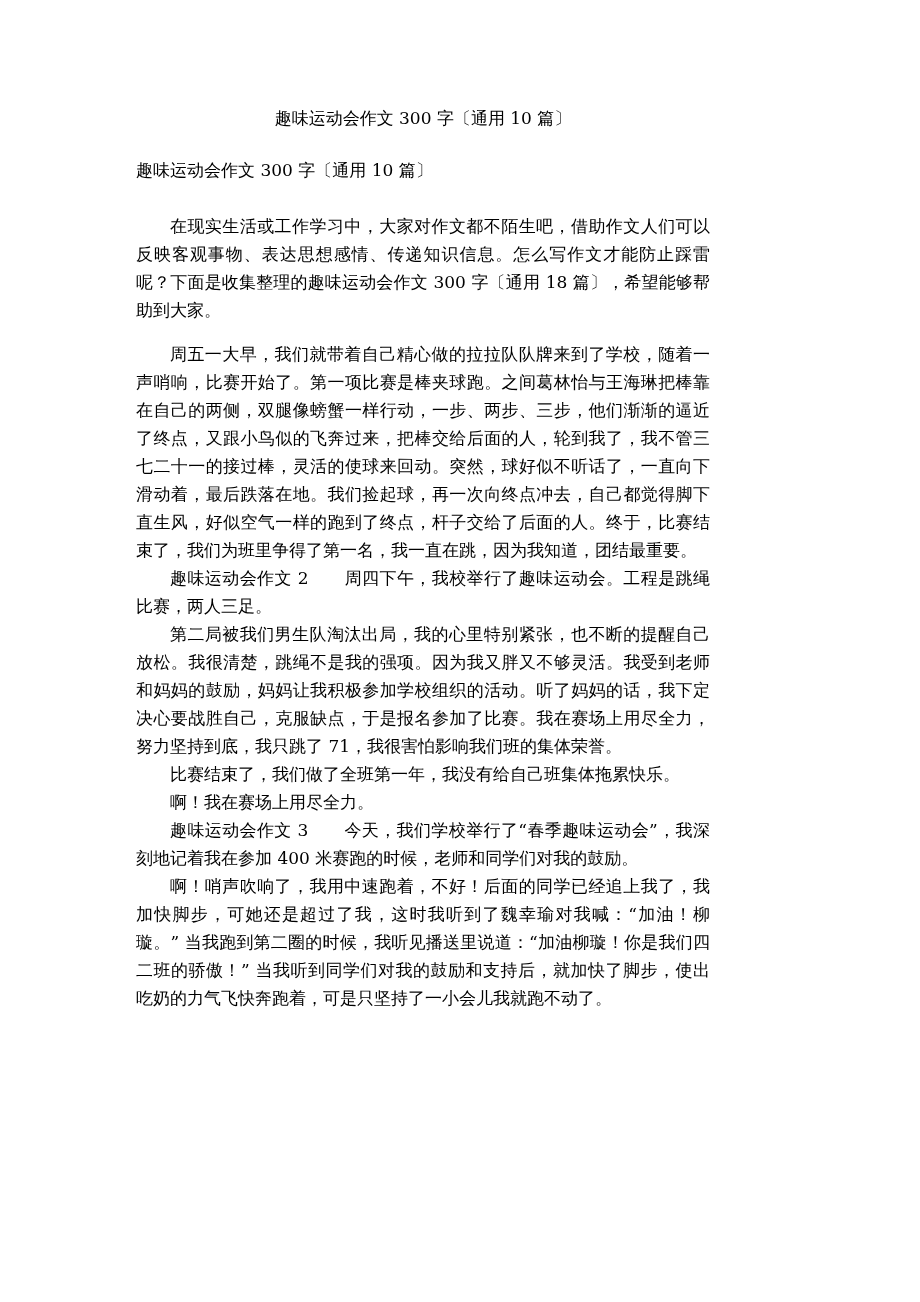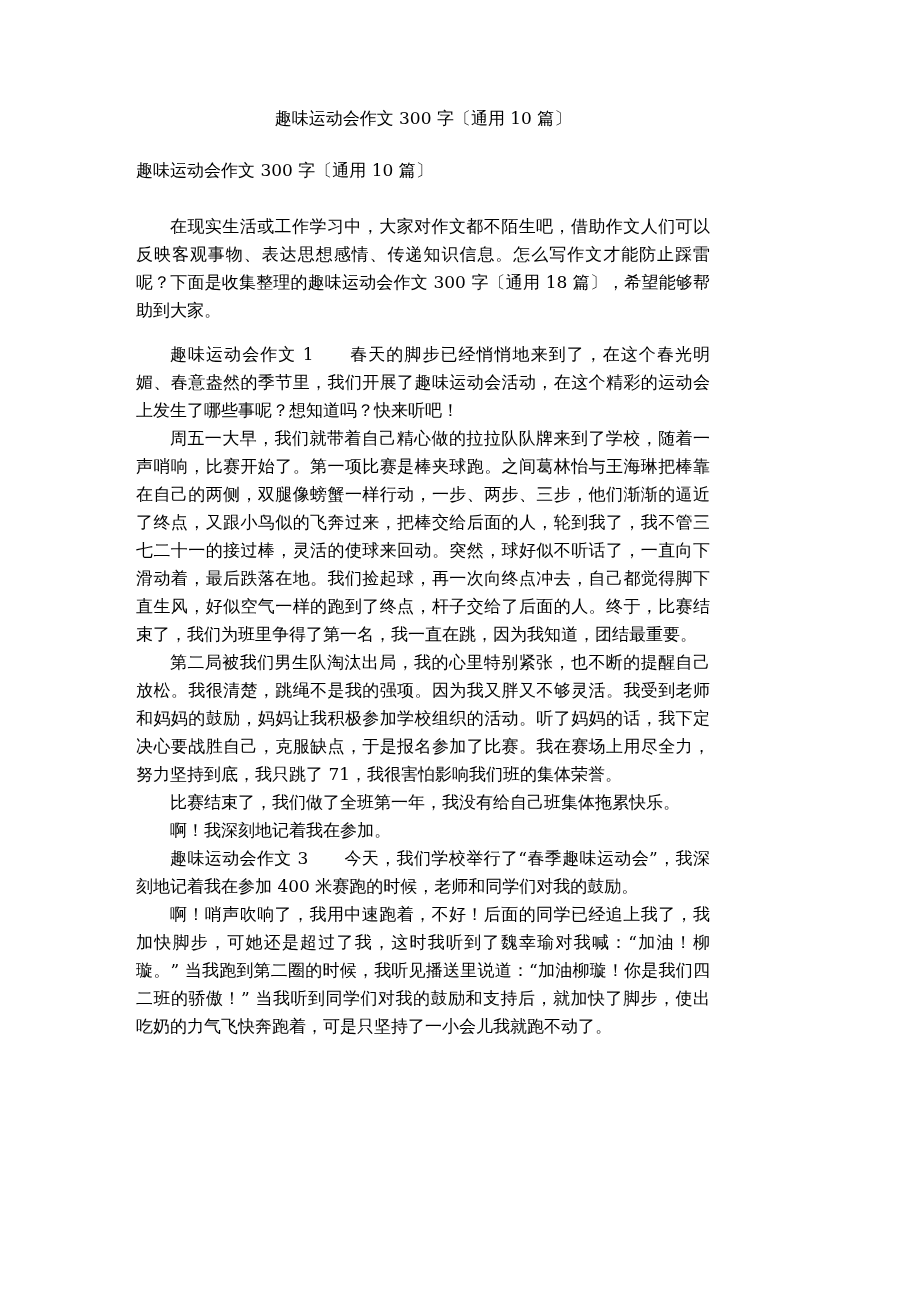--- a/index.html
+++ b/index.html
@@ -56,28 +56,28 @@
 
     <p class="doc-title">趣味运动会作文 300 字〔通用 10 篇〕</p>
 
     <p class="doc-subheading">趣味运动会作文 300 字〔通用 10 篇〕</p>
 
     <p class="intro">在现实生活或工作学习中，大家对作文都不陌生吧，借助作文人们可以反映客观事物、表达思想感情、传递知识信息。怎么写作文才能防止踩雷呢？下面是收集整理的趣味运动会作文 300 字〔通用 18 篇〕，希望能够帮助到大家。</p>
 
     <div class="essays">
 
       <section>
-        <p class="para"><span>趣味运动会作文 1</span><span class="head-gap"></span><span>春天的脚步已经悄悄地来到了，在这个春光明媚、春意盎然的季节里，我们开展了趣味运动会活动，在这个精彩的运动会上发生了哪些事呢？想知道吗？快来听吧！</span></p>
         <p class="para">周五一大早，我们就带着自己精心做的拉拉队队牌来到了学校，随着一声哨响，比赛开始了。第一项比赛是棒夹球跑。之间葛林怡与王海琳把棒靠在自己的两侧，双腿像螃蟹一样行动，一步、两步、三步，他们渐渐的逼近了终点，又跟小鸟似的飞奔过来，把棒交给后面的人，轮到我了，我不管三七二十一的接过棒，灵活的使球来回动。突然，球好似不听话了，一直向下滑动着，最后跌落在地。我们捡起球，再一次向终点冲去，自己都觉得脚下直生风，好似空气一样的跑到了终点，杆子交给了后面的人。终于，比赛结束了，我们为班里争得了第一名，我一直在跳，因为我知道，团结最重要。</p>
       </section>
 
       <section>
+        <p class="para"><span>趣味运动会作文 2</span><span class="head-gap"></span><span>周四下午，我校举行了趣味运动会。工程是跳绳比赛，两人三足。</span></p>
         <p class="para">第二局被我们男生队淘汰出局，我的心里特别紧张，也不断的提醒自己放松。我很清楚，跳绳不是我的强项。因为我又胖又不够灵活。我受到老师和妈妈的鼓励，妈妈让我积极参加学校组织的活动。听了妈妈的话，我下定决心要战胜自己，克服缺点，于是报名参加了比赛。我在赛场上用尽全力，努力坚持到底，我只跳了 71，我很害怕影响我们班的集体荣誉。</p>
         <p class="para">比赛结束了，我们做了全班第一年，我没有给自己班集体拖累快乐。</p>
-        <p class="para">啊！我深刻地记着我在参加。</p>
+        <p class="para">啊！我在赛场上用尽全力。</p>
       </section>
 
       <section>
         <p class="para"><span>趣味运动会作文 3</span><span class="head-gap"></span><span>今天，我们学校举行了“春季趣味运动会”，我深刻地记着我在参加 400 米赛跑的时候，老师和同学们对我的鼓励。</span></p>
         <p class="para">啊！哨声吹响了，我用中速跑着，不好！后面的同学已经追上我了，我加快脚步，可她还是超过了我，这时我听到了魏幸瑜对我喊：“加油！柳璇。” 当我跑到第二圈的时候，我听见播送里说道：“加油柳璇！你是我们四二班的骄傲！” 当我听到同学们对我的鼓励和支持后，就加快了脚步，使出吃奶的力气飞快奔跑着，可是只坚持了一小会儿我就跑不动了。</p>
       </section>
 
     </div>
   </div>
 </div>

